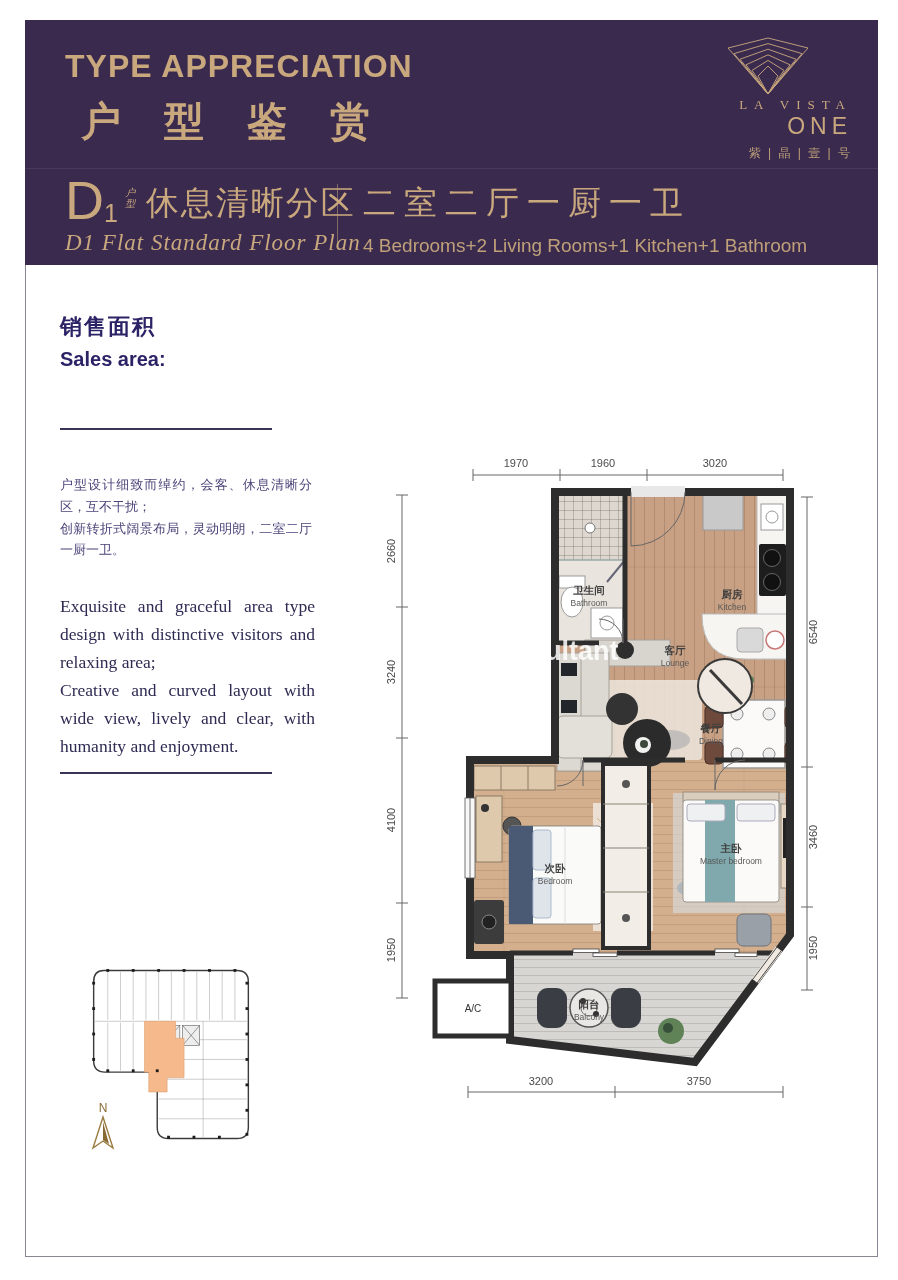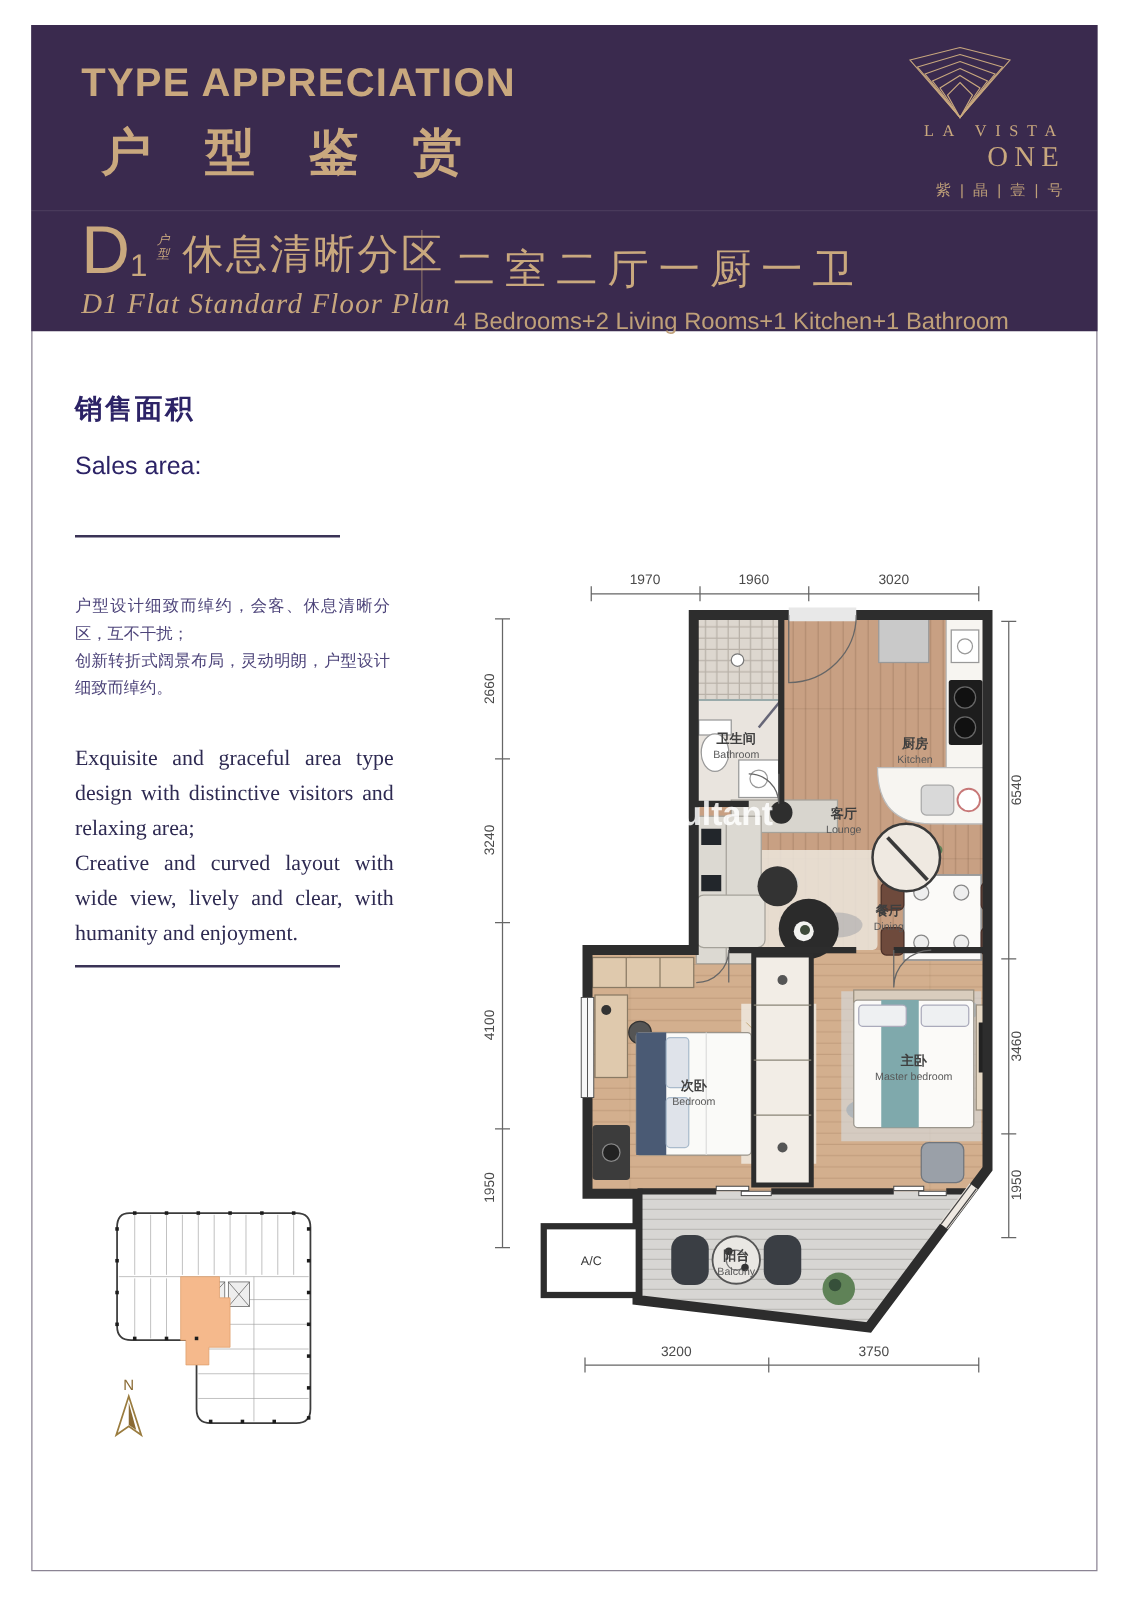--- a/index.html
+++ b/index.html
@@ -7,38 +7,38 @@
         font-family:"Liberation Sans",sans-serif;padding-left:38px;}
   .frame{position:absolute;left:25px;top:20px;width:851px;height:1235px;border:1px solid #8b8494;}
 
   
   .hdr{position:absolute;left:25px;top:20px;width:853px;height:245px;background:#3a2a4e;color:#c9a87e;}
   .t-en{position:absolute;left:40px;top:28px;font-size:32px;font-weight:bold;letter-spacing:1px;white-space:nowrap;}
   .t-zh{position:absolute;left:24px;top:74px;font-size:40px;font-weight:bold;letter-spacing:43px;white-space:nowrap;margin-left:32px;}
   .logo{position:absolute;right:26px;top:12px;width:168px;text-align:right;}
   .logo svg{display:block;margin:0 auto;}
   .logo-la{font-family:"Liberation Serif",serif;font-size:13px;letter-spacing:7px;margin-top:1px;}
-  .logo-one{font-family:Liberation Serif, serif;font-size:23px;letter-spacing:5px;}
+  .logo-one{font-family:Liberation Sans, sans-serif;font-size:23px;letter-spacing:5px;}
   .logo-zh{font-size:12px;letter-spacing:2px;margin-top:5px;color:#bfa079;}
   .row2{position:absolute;left:0;top:148px;width:100%;height:97px;border-top:1px solid rgba(255,255,255,.08);}
   .u-left{position:absolute;left:40px;top:4px;white-space:nowrap;}
   .uD{font-size:54px;font-weight:400;line-height:1;vertical-align:top;}
   .uSub{font-size:25px;vertical-align:top;position:relative;top:26px;}
   .uStack{display:inline-flex;flex-direction:column;font-size:10px;line-height:11px;margin:14px 6px 0 3px;vertical-align:top;}
   .uZh{font-size:33px;font-weight:500;letter-spacing:2px;vertical-align:top;position:relative;top:8px;}
   .u-en{font-family:"Liberation Serif",serif;font-style:italic;font-size:23px;letter-spacing:1px;margin-top:3px;}
   .vdiv{position:absolute;left:312px;top:15px;height:64px;width:1px;background:rgba(201,168,126,.5);}
-  .u-right{position:absolute;left:338px;top:24px;white-space:nowrap;}
+  .u-right{position:absolute;left:338px;top:12px;white-space:nowrap;}
   .l-zh{font-size:33px;font-weight:500;letter-spacing:8px;}
   .l-en{font-size:19px;margin-top:9px;color:#bfa079;}
 
   
   .sales{position:absolute;left:60px;top:312px;color:#2c2366;}
   .s-zh{font-size:22px;font-weight:bold;letter-spacing:2px;}
-  .s-en{font-size:20px;margin-top:20px;}
+  .s-en{font-size:20px;margin-top:6px;font-weight:bold;}
   .s-area{font-family:"DejaVu Serif",serif;font-size:42px;color:#262044;margin-top:12px;letter-spacing:1px;}
   .rule{position:absolute;left:60px;width:212px;border-top:2px solid #3a3356;}
   .rule1{top:428px;} .rule2{top:772px;}
   .dzh{position:absolute;left:60px;top:474px;width:252px;font-size:13px;line-height:1.68;
        color:#4c4379;text-align:justify;}
   .dzh p{margin:0;}
   .den{position:absolute;left:60px;top:592px;width:255px;font-family:"Liberation Serif",serif;
        font-size:17.5px;line-height:1.6;color:#2e2a52;text-align:justify;}
   .den p{margin:0;}
 
@@ -98,21 +98,21 @@
   </header>
 
   <section class="sales">
     <div class="s-zh">销售面积</div>
     <div class="s-en">Sales area:</div>
   </section>
   <div class="rule rule1"></div>
 
   <section class="dzh">
     <p>户型设计细致而绰约，会客、休息清晰分区，互不干扰；</p>
-    <p>创新转折式阔景布局，灵动明朗，户型设计细致而绰约。</p>
+    <p>创新转折式阔景布局，灵动明朗，二室二厅一厨一卫。</p>
   </section>
   <section class="den">
     <p>Exquisite and graceful area type design with distinctive visitors and relaxing area;</p>
     <p>Creative and curved layout with wide view, lively and clear, with humanity and enjoyment.</p>
   </section>
   <div class="rule rule2"></div>
 
   <svg class="plan" width="500" height="665" viewBox="0 0 500 665">
     <defs>
       <clipPath id="unitClip">

